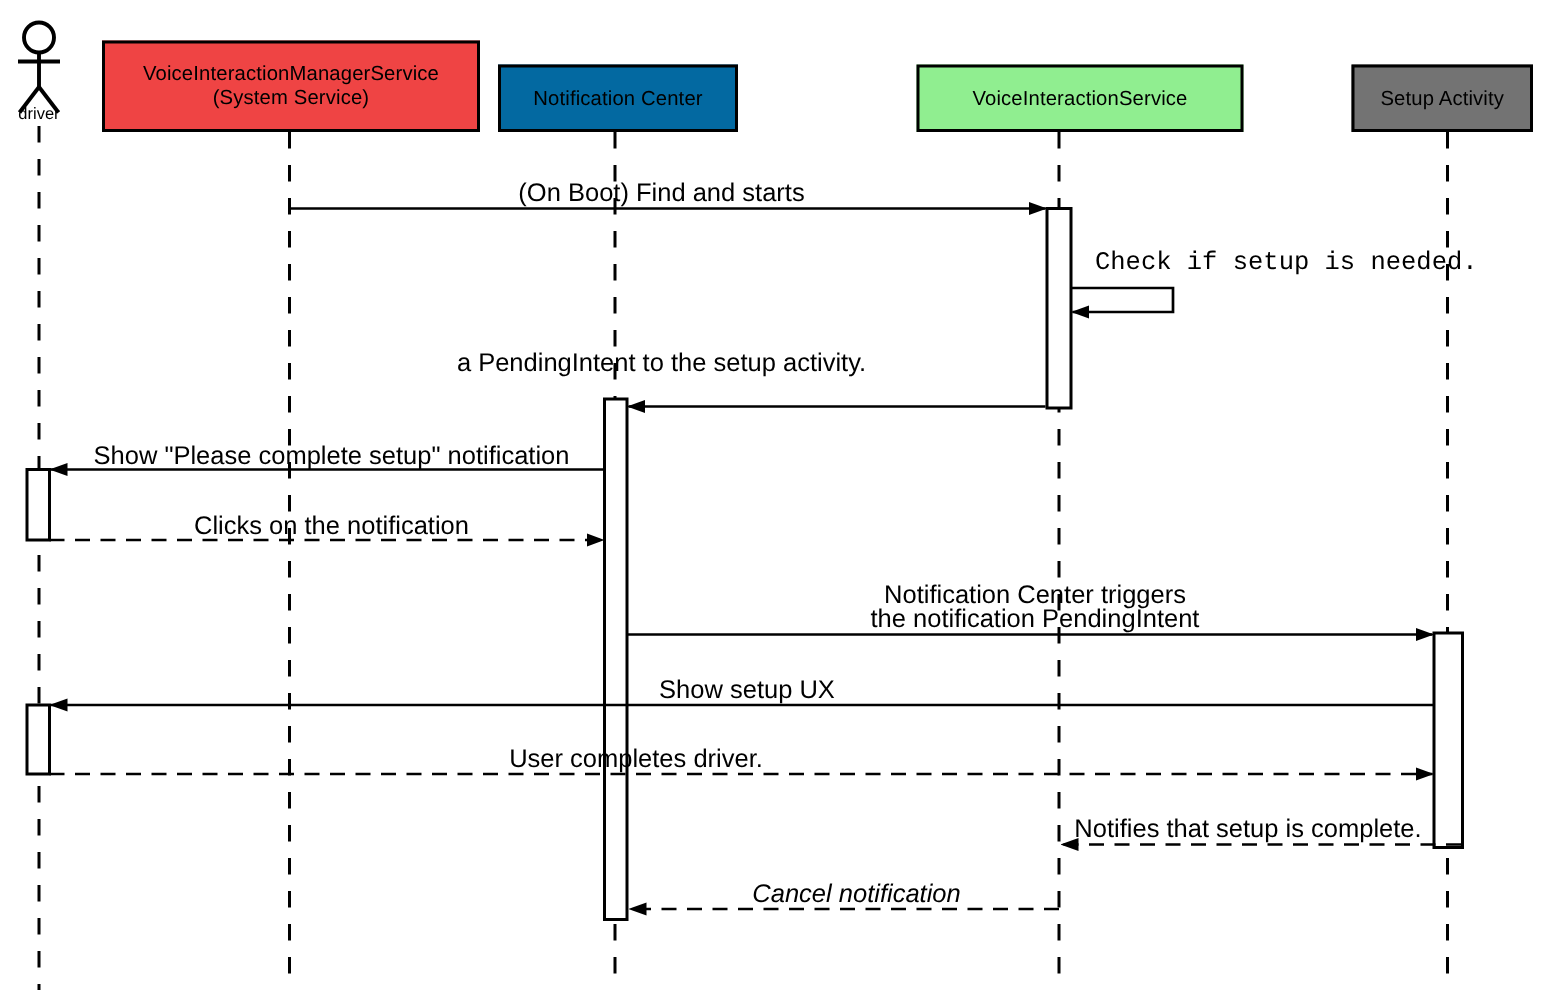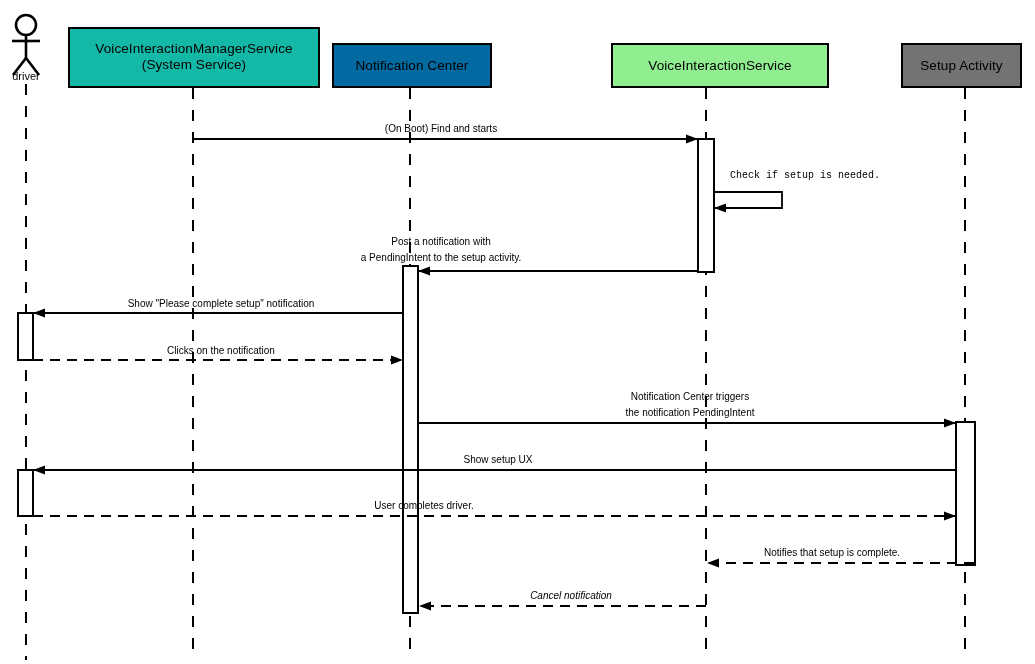--- a/index.html
+++ b/index.html
@@ -37,21 +37,21 @@
   }
   .actor-label {
     position: absolute;
     font-size: 11px;
     color: #000000;
     text-align: center;
     white-space: nowrap;
   }
   .msg-label {
     position: absolute;
-    font-size: 10px;
+    font-size: 17px;
     line-height: 16px;
     color: #000000;
     white-space: nowrap;
   }
   .msg-label.center {
     transform: translateX(-50%);
     text-align: center;
   }
 </style>
 </head>
@@ -94,21 +94,21 @@
     <g id="actor-figure">
       <circle cx="26" cy="25" r="10" fill="none" stroke="#000000" stroke-width="2.6"></circle>
       <line x1="26" y1="35" x2="26" y2="58" stroke="#000000" stroke-width="2.6"></line>
       <line x1="12" y1="41" x2="40" y2="41" stroke="#000000" stroke-width="2.6"></line>
       <line x1="26" y1="58" x2="13" y2="75" stroke="#000000" stroke-width="2.6"></line>
       <line x1="26" y1="58" x2="39" y2="75" stroke="#000000" stroke-width="2.6"></line>
     </g>
   </svg>
 
   <div id="participant-boxes">
-      <div class="participant-box" style="left: 68px; top: 27px; width: 252px; height: 61px; background: #14b8a6; display: block; padding-top: 12px;">
+      <div class="participant-box" style="left: 68px; top: 27px; width: 252px; height: 61px; background: #ef4444; display: block; padding-top: 12px;">
         <div style="text-align: center;">VoiceInteractionManagerService</div>
         <div style="text-align: center;">(System Service)</div>
       </div>
       <div class="participant-box" style="left: 332px; top: 43px; width: 160px; height: 45px; background: #0369a1;">
         <span>Notification Center</span>
       </div>
       <div class="participant-box" style="left: 611px; top: 43px; width: 218px; height: 45px; background: rgb(144, 238, 144);">
         <span>VoiceInteractionService</span>
       </div>
       <div class="participant-box" style="left: 901px; top: 43px; width: 121px; height: 45px; background: #737373;">
@@ -116,21 +116,20 @@
       </div>
     </div>
   <div id="message-labels">
       <div class="msg-label center" style="left: 441px; top: 121px;">
         <div>(On Boot) Find and starts</div>
       </div>
       <div class="msg-label" style="left: 730px; top: 168px; transform: none; font-family: Liberation Mono, monospace;">
         <div>Check if setup is needed.</div>
       </div>
       <div class="msg-label center" style="left: 441px; top: 234px;">
-        <div>Post a notification with</div>
         <div>a PendingIntent to the setup activity.</div>
       </div>
       <div class="msg-label center" style="left: 221px; top: 296px;">
         <div>Show "Please complete setup" notification</div>
       </div>
       <div class="msg-label center" style="left: 221px; top: 343px;">
         <div>Clicks on the notification</div>
       </div>
       <div class="msg-label center" style="left: 690px; top: 389px;">
         <div>Notification Center triggers</div>

